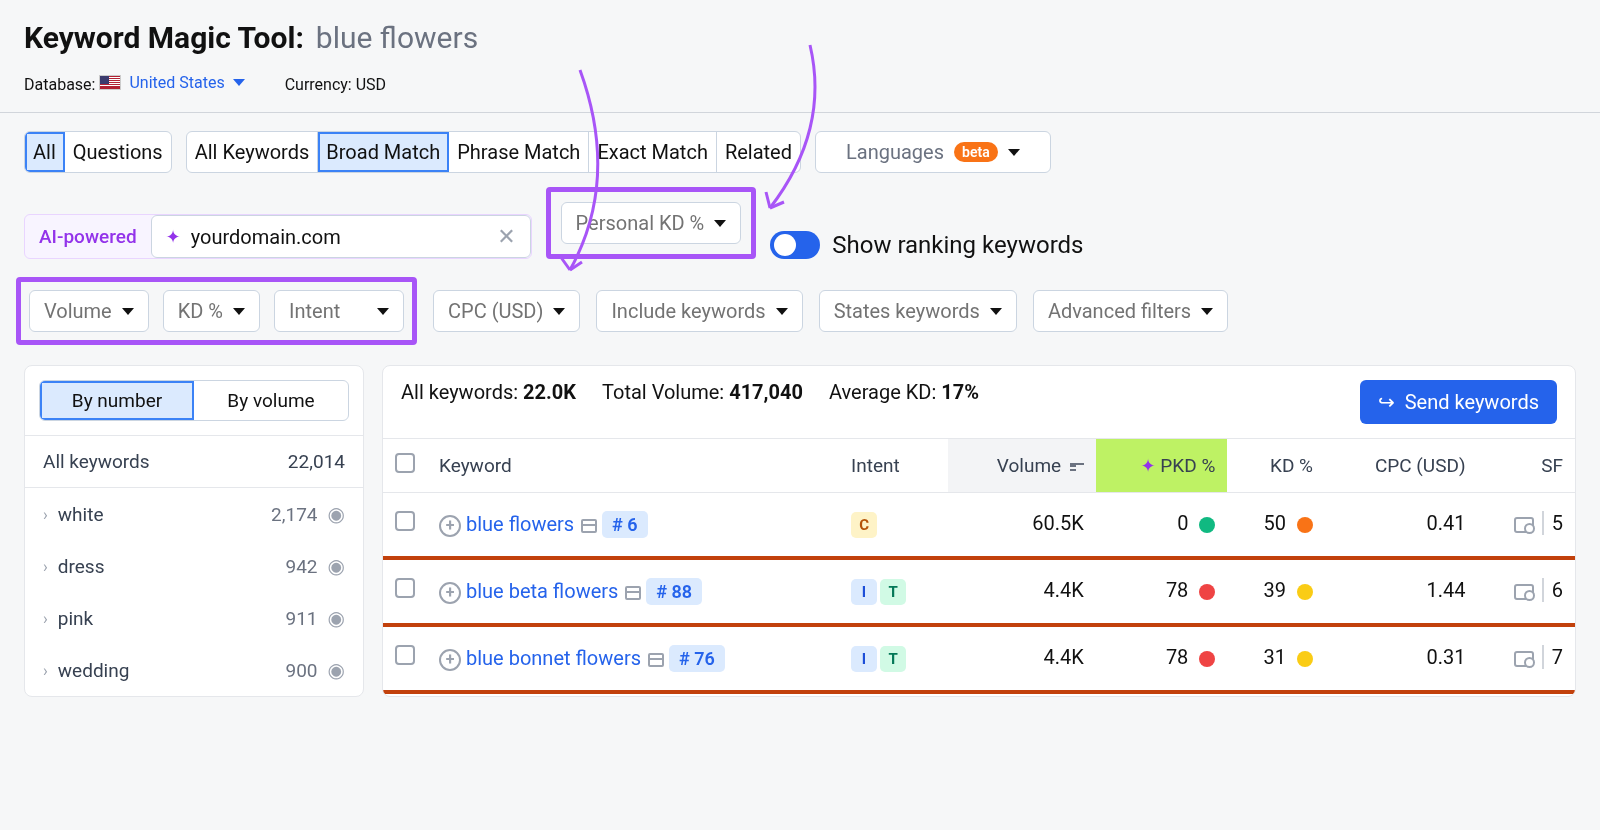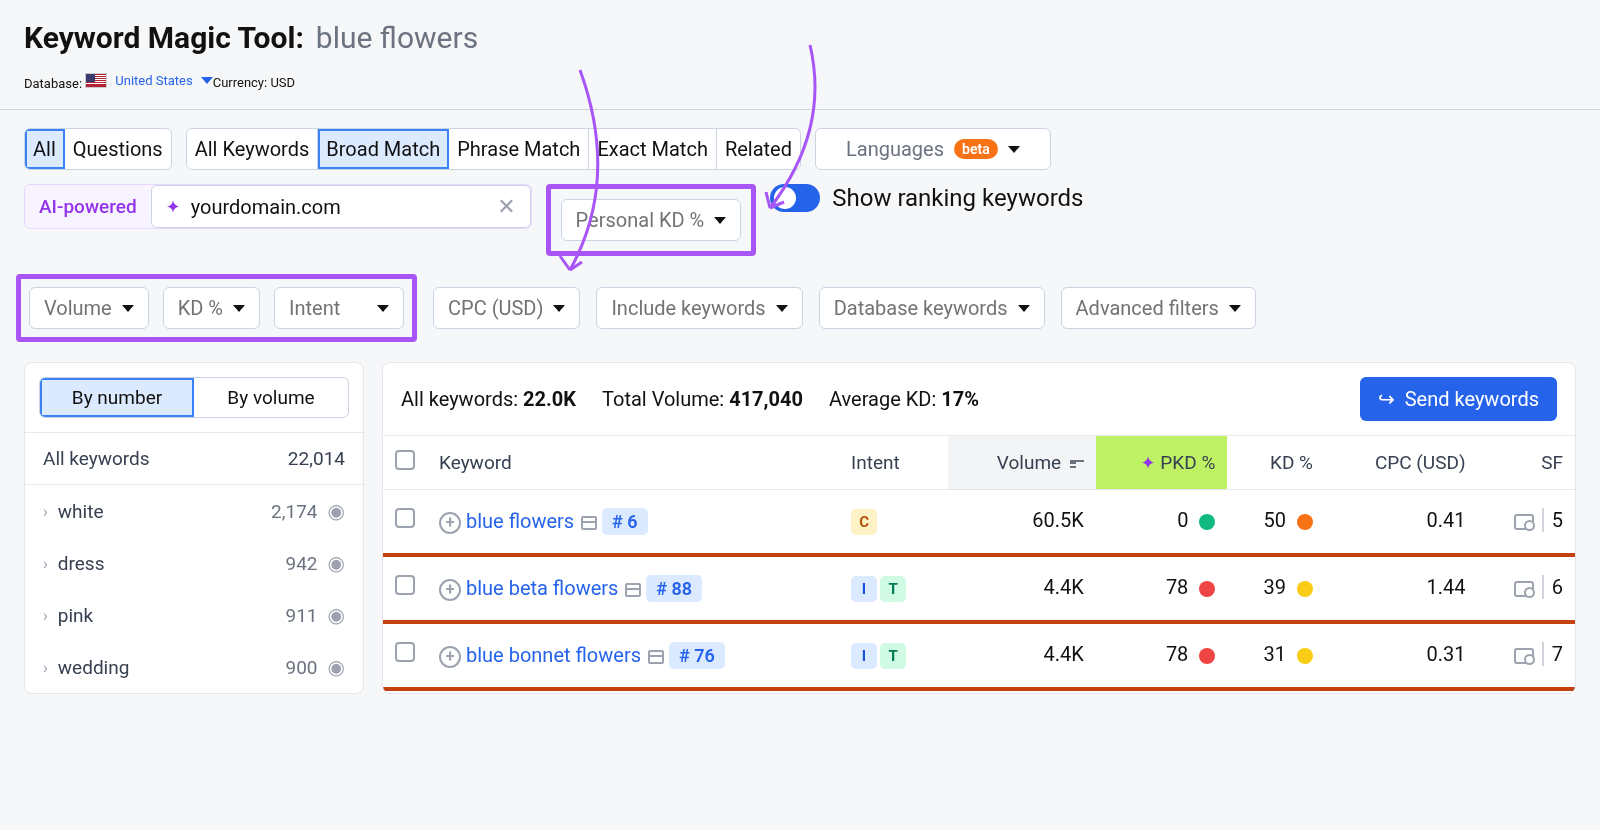--- a/index.html
+++ b/index.html
@@ -1,35 +1,35 @@
 <!DOCTYPE html>
 <html><head>
 <meta charset="utf-8">
 <style>
 *{box-sizing:border-box;margin:0;padding:0;font-family:-apple-system,BlinkMacSystemFont,"Segoe UI",Roboto,sans-serif}
 body{background:#f6f7f8;color:#111;width:1600px;height:830px;overflow:hidden}
 .header{padding:20px 24px 18px}
 .title-row{display:flex;align-items:baseline;gap:12px;margin-bottom:18px}
 .tool-name{font-size:30px;font-weight:700;color:#111}
 .query{font-size:30px;font-weight:400;color:#6b7280}
-.meta-row{display:flex;align-items:center;font-size:13px;color:#111}
+.meta-row{display:flex;align-items:flex-end;gap:40px;font-size:16px;color:#111}
 .meta-label{font-weight:400}
 .db-link{color:#2563eb;display:inline-flex;align-items:center;gap:8px;cursor:pointer}
 .flag{width:22px;height:15px;background:linear-gradient(to bottom,#b22234 0%,#b22234 8%,#fff 8%,#fff 16%,#b22234 16%,#b22234 24%,#fff 24%,#fff 32%,#b22234 32%,#b22234 40%,#fff 40%,#fff 48%,#b22234 48%,#b22234 56%,#fff 56%,#fff 64%,#b22234 64%,#b22234 72%,#fff 72%,#fff 80%,#b22234 80%);position:relative;border:1px solid #ccc}
 .flag::before{content:'';position:absolute;top:0;left:0;width:9px;height:8px;background:#3c3b6e}
 .chev{display:inline-block;width:0;height:0;border-left:6px solid transparent;border-right:6px solid transparent;border-top:7px solid currentColor}
 .divider{height:1px;background:#d1d5db;margin:0 0 8px}
 .filter-bar{display:flex;align-items:center;gap:14px;padding:10px 24px;flex-wrap:wrap;position:relative}
 .seg{display:inline-flex;border:1px solid #cbd5e1;border-radius:6px;overflow:hidden;background:#fff}
 .seg>div{padding:8px 8px;font-size:20px;border-right:1px solid #cbd5e1;cursor:pointer}
 .seg>div:last-child{border-right:none}
 .seg .active{background:#dbeafe;outline:2px solid #3b82f6;outline-offset:-2px;z-index:1}
 .lang-pill{display:inline-flex;align-items:center;gap:10px;border:1px solid #cbd5e1;border-radius:6px;background:#fff;padding:8px 30px;font-size:20px;color:#6b7280;cursor:pointer}
 .badge-beta{background:#f97316;color:#fff;font-size:14px;font-weight:600;padding:2px 8px;border-radius:10px}
-.ai-row{display:flex;align-items:flex-start;gap:14px;padding:4px 24px 14px;position:relative}
+.ai-row{display:flex;align-items:flex-end;gap:14px;padding:4px 24px 14px;position:relative}
 .ai-wrap{display:inline-flex;align-items:center;background:#f8f4ff;border:1px solid #e9d5ff;border-radius:6px;overflow:hidden}
 .ai-label{color:#9333ea;font-size:19px;font-weight:500;padding:0 14px}
 .domain-box{display:inline-flex;align-items:center;background:#fff;border:1px solid #cbd5e1;border-radius:6px;padding:8px 14px;gap:10px;font-size:20px;min-width:380px}
 .sparkle{color:#9333ea;font-size:18px}
 .clear-x{color:#9ca3af;font-size:22px;margin-left:auto;cursor:pointer}
 .pkd-wrap{border:5px solid #a855f7;border-radius:4px;padding:10px;position:relative}
 .dd{display:inline-flex;align-items:center;gap:10px;border:1px solid #cbd5e1;border-radius:6px;background:#fff;padding:8px 14px;font-size:20px;color:#737373;cursor:pointer}
 .toggle{display:inline-flex;align-items:center;gap:12px;font-size:24px}
 .switch{width:50px;height:28px;background:#2563eb;border-radius:14px;position:relative;cursor:pointer}
 .switch::after{content:'';position:absolute;width:22px;height:22px;background:#fff;border-radius:50%;top:3px;left:4px}
@@ -40,21 +40,21 @@
 .seg2{display:flex;border:1px solid #cbd5e1;border-radius:6px;margin:14px;overflow:hidden}
 .seg2>div{flex:1;text-align:center;padding:8px 0;font-size:19px;cursor:pointer}
 .seg2 .active{background:#dbeafe;outline:2px solid #3b82f6;outline-offset:-2px}
 .kw-summary{display:flex;justify-content:space-between;padding:14px 18px;font-size:19px;border-top:1px solid #e5e7eb;border-bottom:1px solid #e5e7eb;color:#374151}
 .grp{display:flex;align-items:center;justify-content:space-between;padding:14px 18px;font-size:19px}
 .grp-l{display:flex;align-items:center;gap:10px;color:#374151}
 .grp-r{display:flex;align-items:center;gap:10px;color:#6b7280}
 .car{color:#9ca3af;font-size:16px}
 .eye{color:#9ca3af;font-size:20px}
 .right{flex:1;background:#fff;border:1px solid #e5e7eb;border-radius:8px;overflow:hidden;min-width:0}
-.stats{display:flex;align-items:center;justify-content:space-between;padding:14px 18px;gap:8px;font-size:20px;flex-wrap:wrap}
+.stats{display:flex;justify-content:space-between;padding:14px 18px;gap:8px;font-size:20px;flex-wrap:wrap}
 .stats-l{display:flex;gap:26px;flex-wrap:wrap}
 .send-btn{background:#2563eb;color:#fff;border:none;border-radius:6px;padding:10px 18px;font-size:20px;display:inline-flex;align-items:center;gap:10px;cursor:pointer}
 .tbl{width:100%;border-collapse:collapse}
 .tbl th{text-align:left;padding:14px 12px;font-size:19px;font-weight:400;color:#374151;border-top:1px solid #e5e7eb;border-bottom:1px solid #e5e7eb;white-space:nowrap}
 .tbl th.r,.tbl td.r{text-align:right}
 .tbl td{padding:18px 12px;font-size:20px;border-bottom:4px solid #c2410c;vertical-align:top}
 .th-vol{background:#f3f4f6}
 .th-pkd{background:#bef264}
 .ck{width:20px;height:20px;border:2px solid #9ca3af;border-radius:4px;display:inline-block;cursor:pointer}
 .plus-c{display:inline-flex;width:22px;height:22px;border:2px solid #9ca3af;border-radius:50%;align-items:center;justify-content:center;color:#9ca3af;font-size:16px;font-weight:700}
@@ -168,21 +168,21 @@
   </div>
   <div class="dd">
       <span>CPC (USD)</span>
       <span class="chev" style="border-top-color:#111"></span>
     </div>
   <div class="dd">
       <span>Include keywords</span>
       <span class="chev" style="border-top-color:#111"></span>
     </div>
   <div class="dd">
-      <span>Database keywords</span>
+      <span>States keywords</span>
       <span class="chev" style="border-top-color:#111"></span>
     </div>
   <div class="dd">
       <span>Advanced filters</span>
       <span class="chev" style="border-top-color:#111"></span>
     </div>
 </div>
 
 <div class="content">
   <div class="left">

